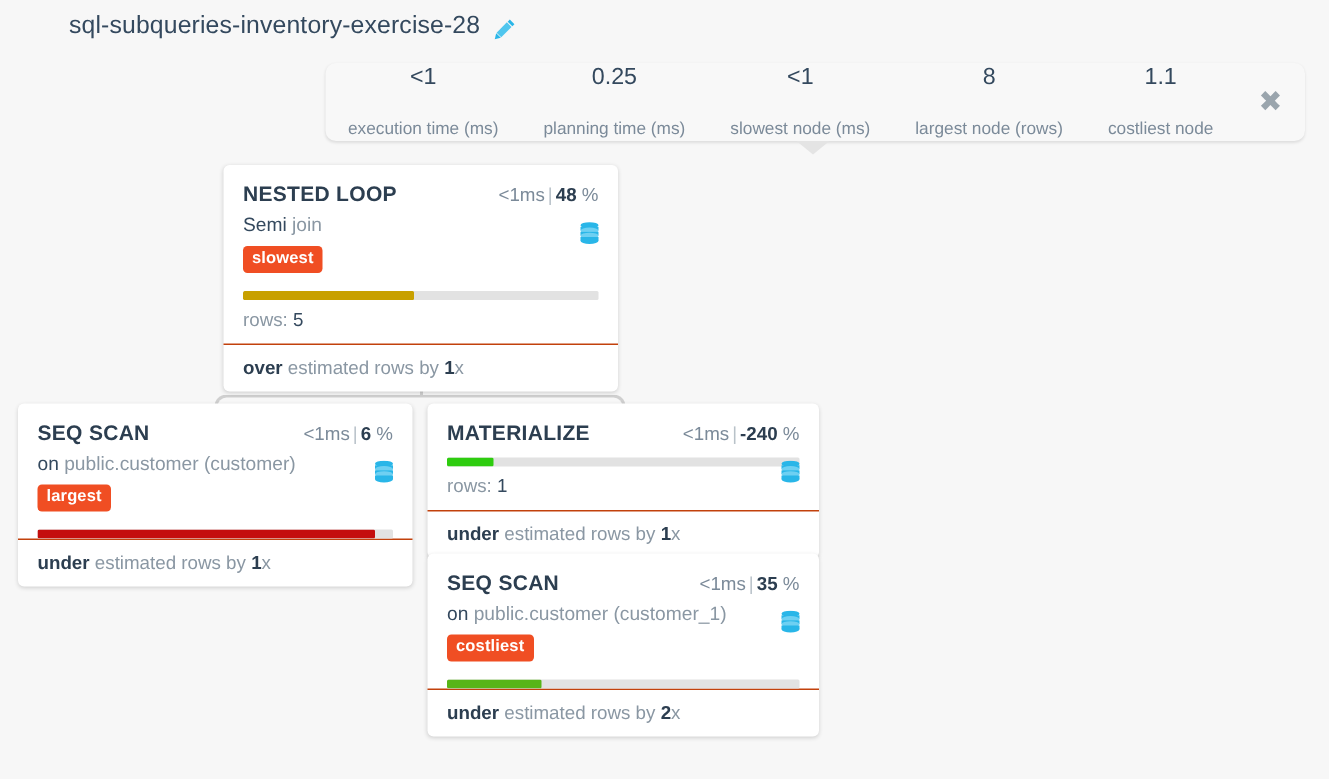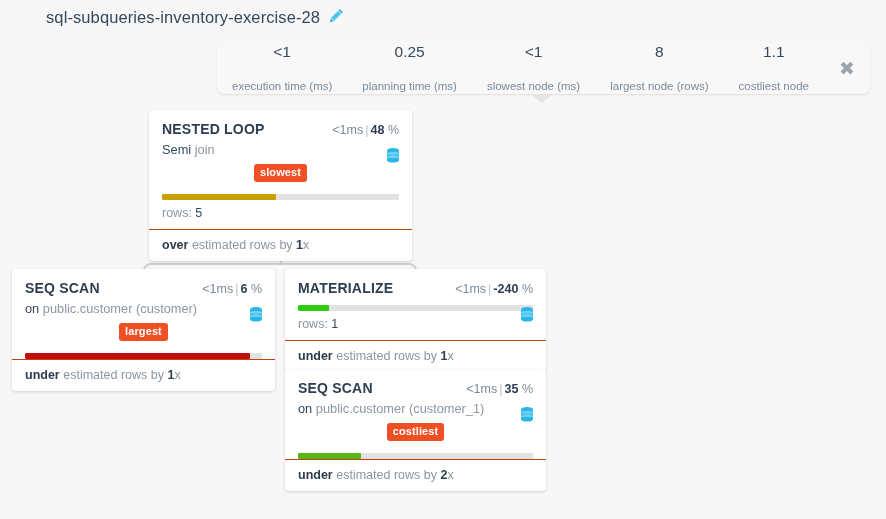--- a/index.html
+++ b/index.html
@@ -8,21 +8,21 @@
     background:#f7f7f7;
     font-family:"Liberation Sans", sans-serif;
     color:#34495e;
     overflow:hidden;
     position:relative;
   }
 
   
   .title-row{
     position:absolute;left:46px;top:8px;
-    display:flex;align-items:flex-start;gap:9px;
+    display:flex;align-items:flex-end;gap:9px;
   }
   .plan-title{
     font-size:16.5px;font-weight:400;color:#34495e;letter-spacing:.1px;
   }
   .pencil-icon{width:15px;height:15px;display:block;cursor:pointer;}
 
   
   .stats-card{
     position:absolute;left:217px;top:42px;width:653px;height:52px;
     background:#f8f8f8;
@@ -72,21 +72,21 @@
   .node-metrics .pct{color:#2c3e50;font-weight:bold;}
   .node-metrics .sep{color:#b9c2c9;margin:0 2px;}
   .node-sub{
     font-size:12.8px;color:#8a97a3;margin-top:5px;line-height:1.25;
     padding-right:26px;
   }
   .node-sub b{color:#34495e;font-weight:400;}
   .db-icon{
     position:absolute;right:12px;width:14px;height:15px;
   }
-  .badges{margin-top:6px;display:flex;gap:5px;justify-content:center;}
+  .badges{margin-top:6px;display:flex;gap:5px;}
   .badge{
     display:inline-block;
     background:#f04e23;color:#fff;
     font-size:11px;font-weight:bold;
     padding:3px 6px 3px 6px;border-radius:3px;
     line-height:1.05;letter-spacing:.1px;
   }
   .bar-track{
     height:6px;background:#e2e2e2;border-radius:1px;margin-top:12px;overflow:hidden;
   }

